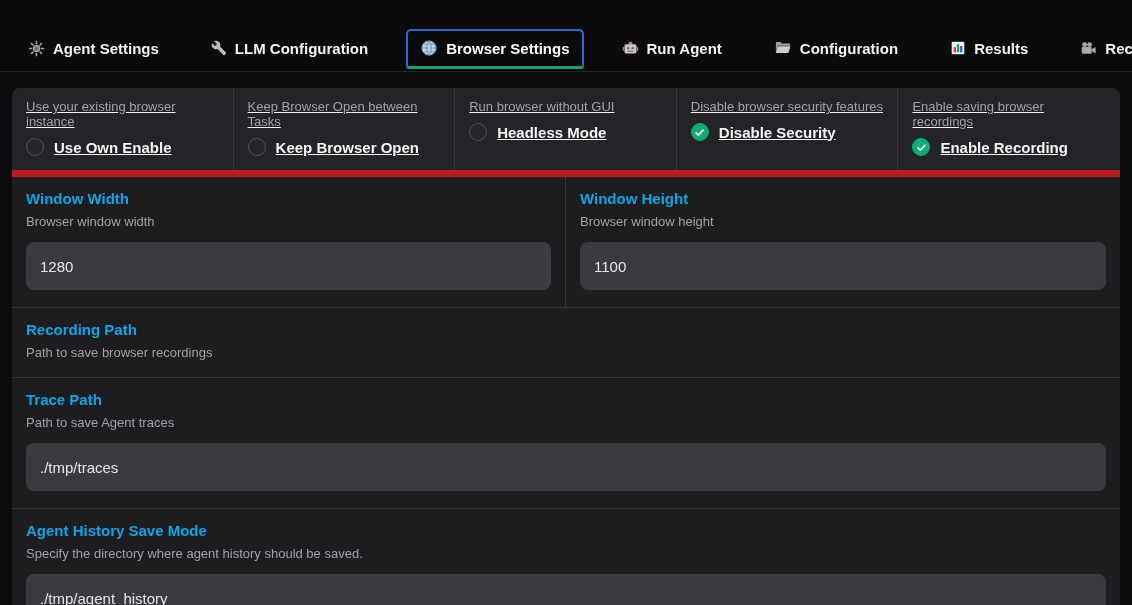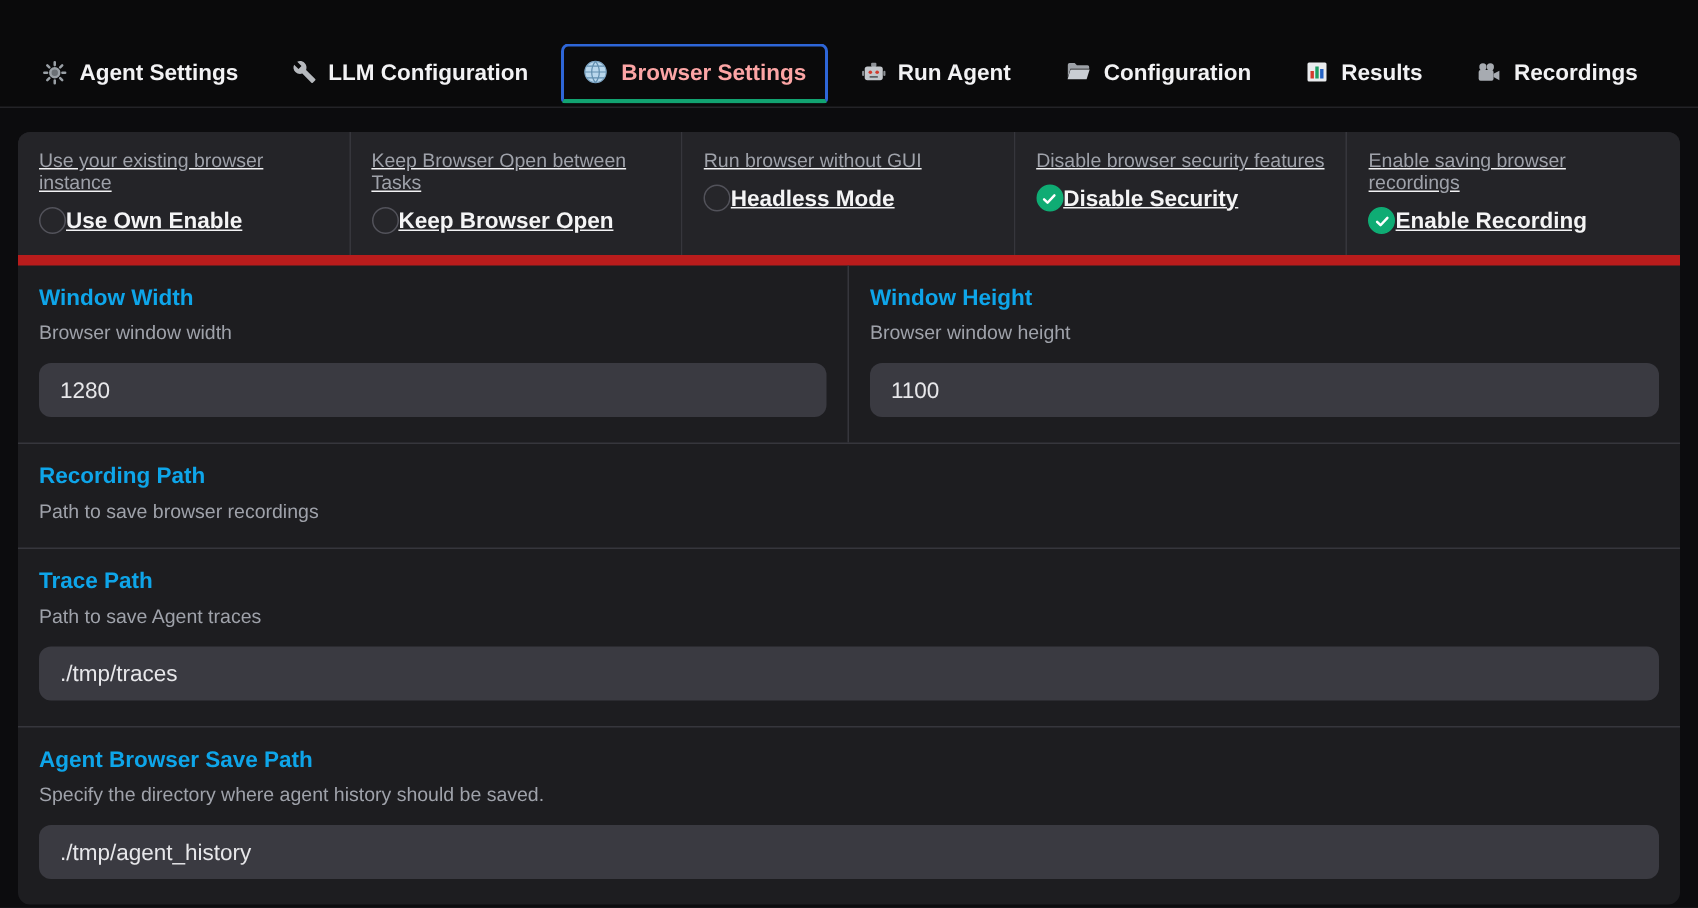--- a/index.html
+++ b/index.html
@@ -7,40 +7,40 @@
   body {
     background:#0c0c0e;
     font-family:"Liberation Sans", sans-serif;
     color:#f2f2f4;
     overflow:hidden;
   }
 
   
   .tabbar {
     display:flex; align-items:center;
-    gap:8px;
+    gap:24px;
     padding:28px 14px 0 14px;
     background:#0a0a0b;
     border-bottom:1px solid #232327;
     height:72px;
   }
   .tab {
     display:flex; align-items:center; gap:8px;
     padding:8px 12px 9px 12px;
     font-size:15px; font-weight:700;
     color:#f2f2f4;
     border:2px solid transparent;
     border-bottom:3px solid transparent;
     border-radius:5px 5px 3px 3px;
     cursor:pointer;
     white-space:nowrap;
     margin-bottom:1px;
   }
   .tab.active {
-    color:#fca5a5;
+    color:#ffffff;
     border:2px solid #2e66d8;
     border-bottom:3px solid #12a371;
   }
   .tab .ticon { display:flex; align-items:center; }
   .tab svg { display:block; }
 
   
   .panel {
     margin:16px 12px 0 12px;
     width:1108px;
@@ -61,21 +61,21 @@
     padding:11px 14px 14px 14px;
     border-right:1px solid #36363c;
   }
   .cb-cell:last-child { border-right:none; }
   .cb-info {
     font-size:13px;
     color:#9fa2aa;
     margin-bottom:9px;
   }
   .cb-line {
-    display:flex; align-items:center; 
+    display:flex; align-items:center; gap:10px;
     cursor:pointer;
   }
   .cb-box {
     width:18px; height:18px;
     border-radius:50%;
     border:1px solid #52525a;
     background:#26262a;
     flex:0 0 auto;
     display:flex; align-items:center; justify-content:center;
   }
@@ -102,21 +102,21 @@
   .f-label {
     font-size:15px; font-weight:700; color:#0ea5e9;
   }
   .f-info {
     font-size:13px; color:#9fa2aa;
     margin-top:7px;
   }
   .f-input {
     margin-top:13px;
     width:100%;
-    height:36px;
+    height:48px;
     background:#3a3a41;
     border:none;
     border-radius:8px;
     padding:0 14px;
     font-size:15px;
     color:#e7e7ea;
     font-family:"Liberation Sans", sans-serif;
     outline:none;
   }
 </style>
@@ -283,18 +283,18 @@
     <div class="f-info">Path to save browser recordings</div>
   </div>
 
   <div class="field field-sep">
     <div class="f-label">Trace Path</div>
     <div class="f-info">Path to save Agent traces</div>
     <input class="f-input" type="text" value="./tmp/traces" style="">
   </div>
 
   <div class="field field-sep">
-    <div class="f-label">Agent Browser Save Path</div>
+    <div class="f-label">Agent History Save Mode</div>
     <div class="f-info">Specify the directory where agent history should be saved.</div>
     <input class="f-input" type="text" value="./tmp/agent_history" style="">
   </div>
 
 </div>
 
 </body></html>

